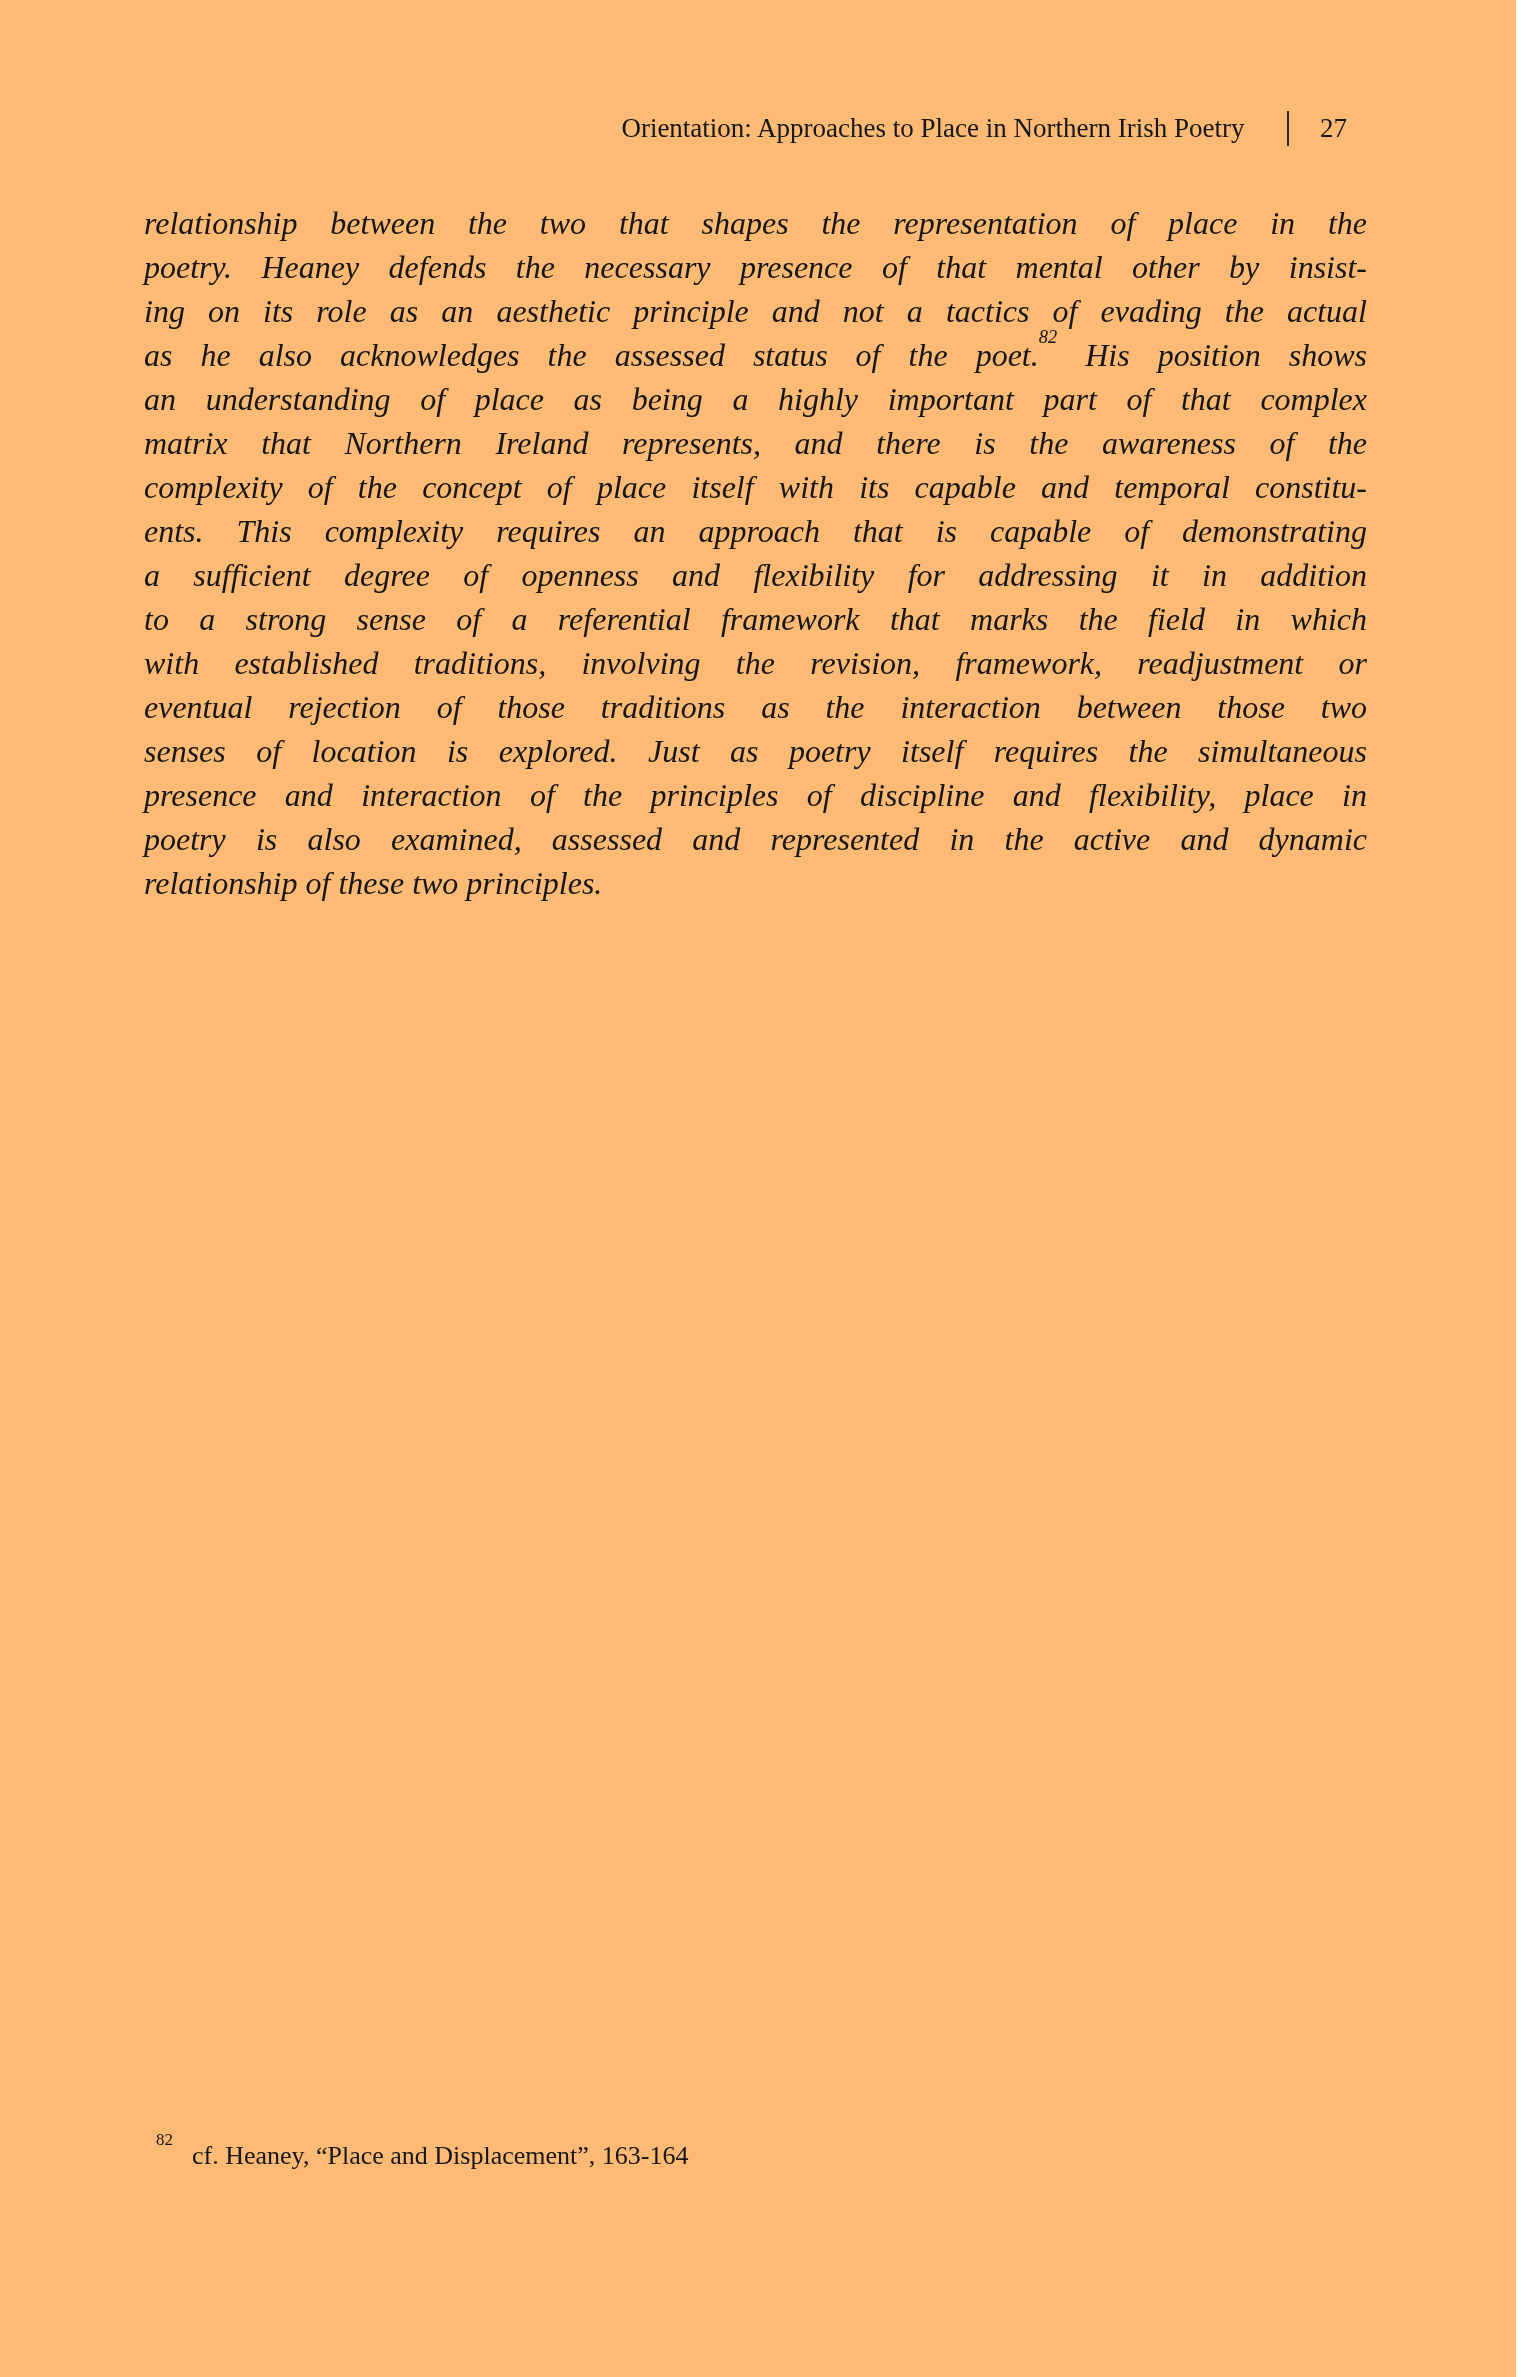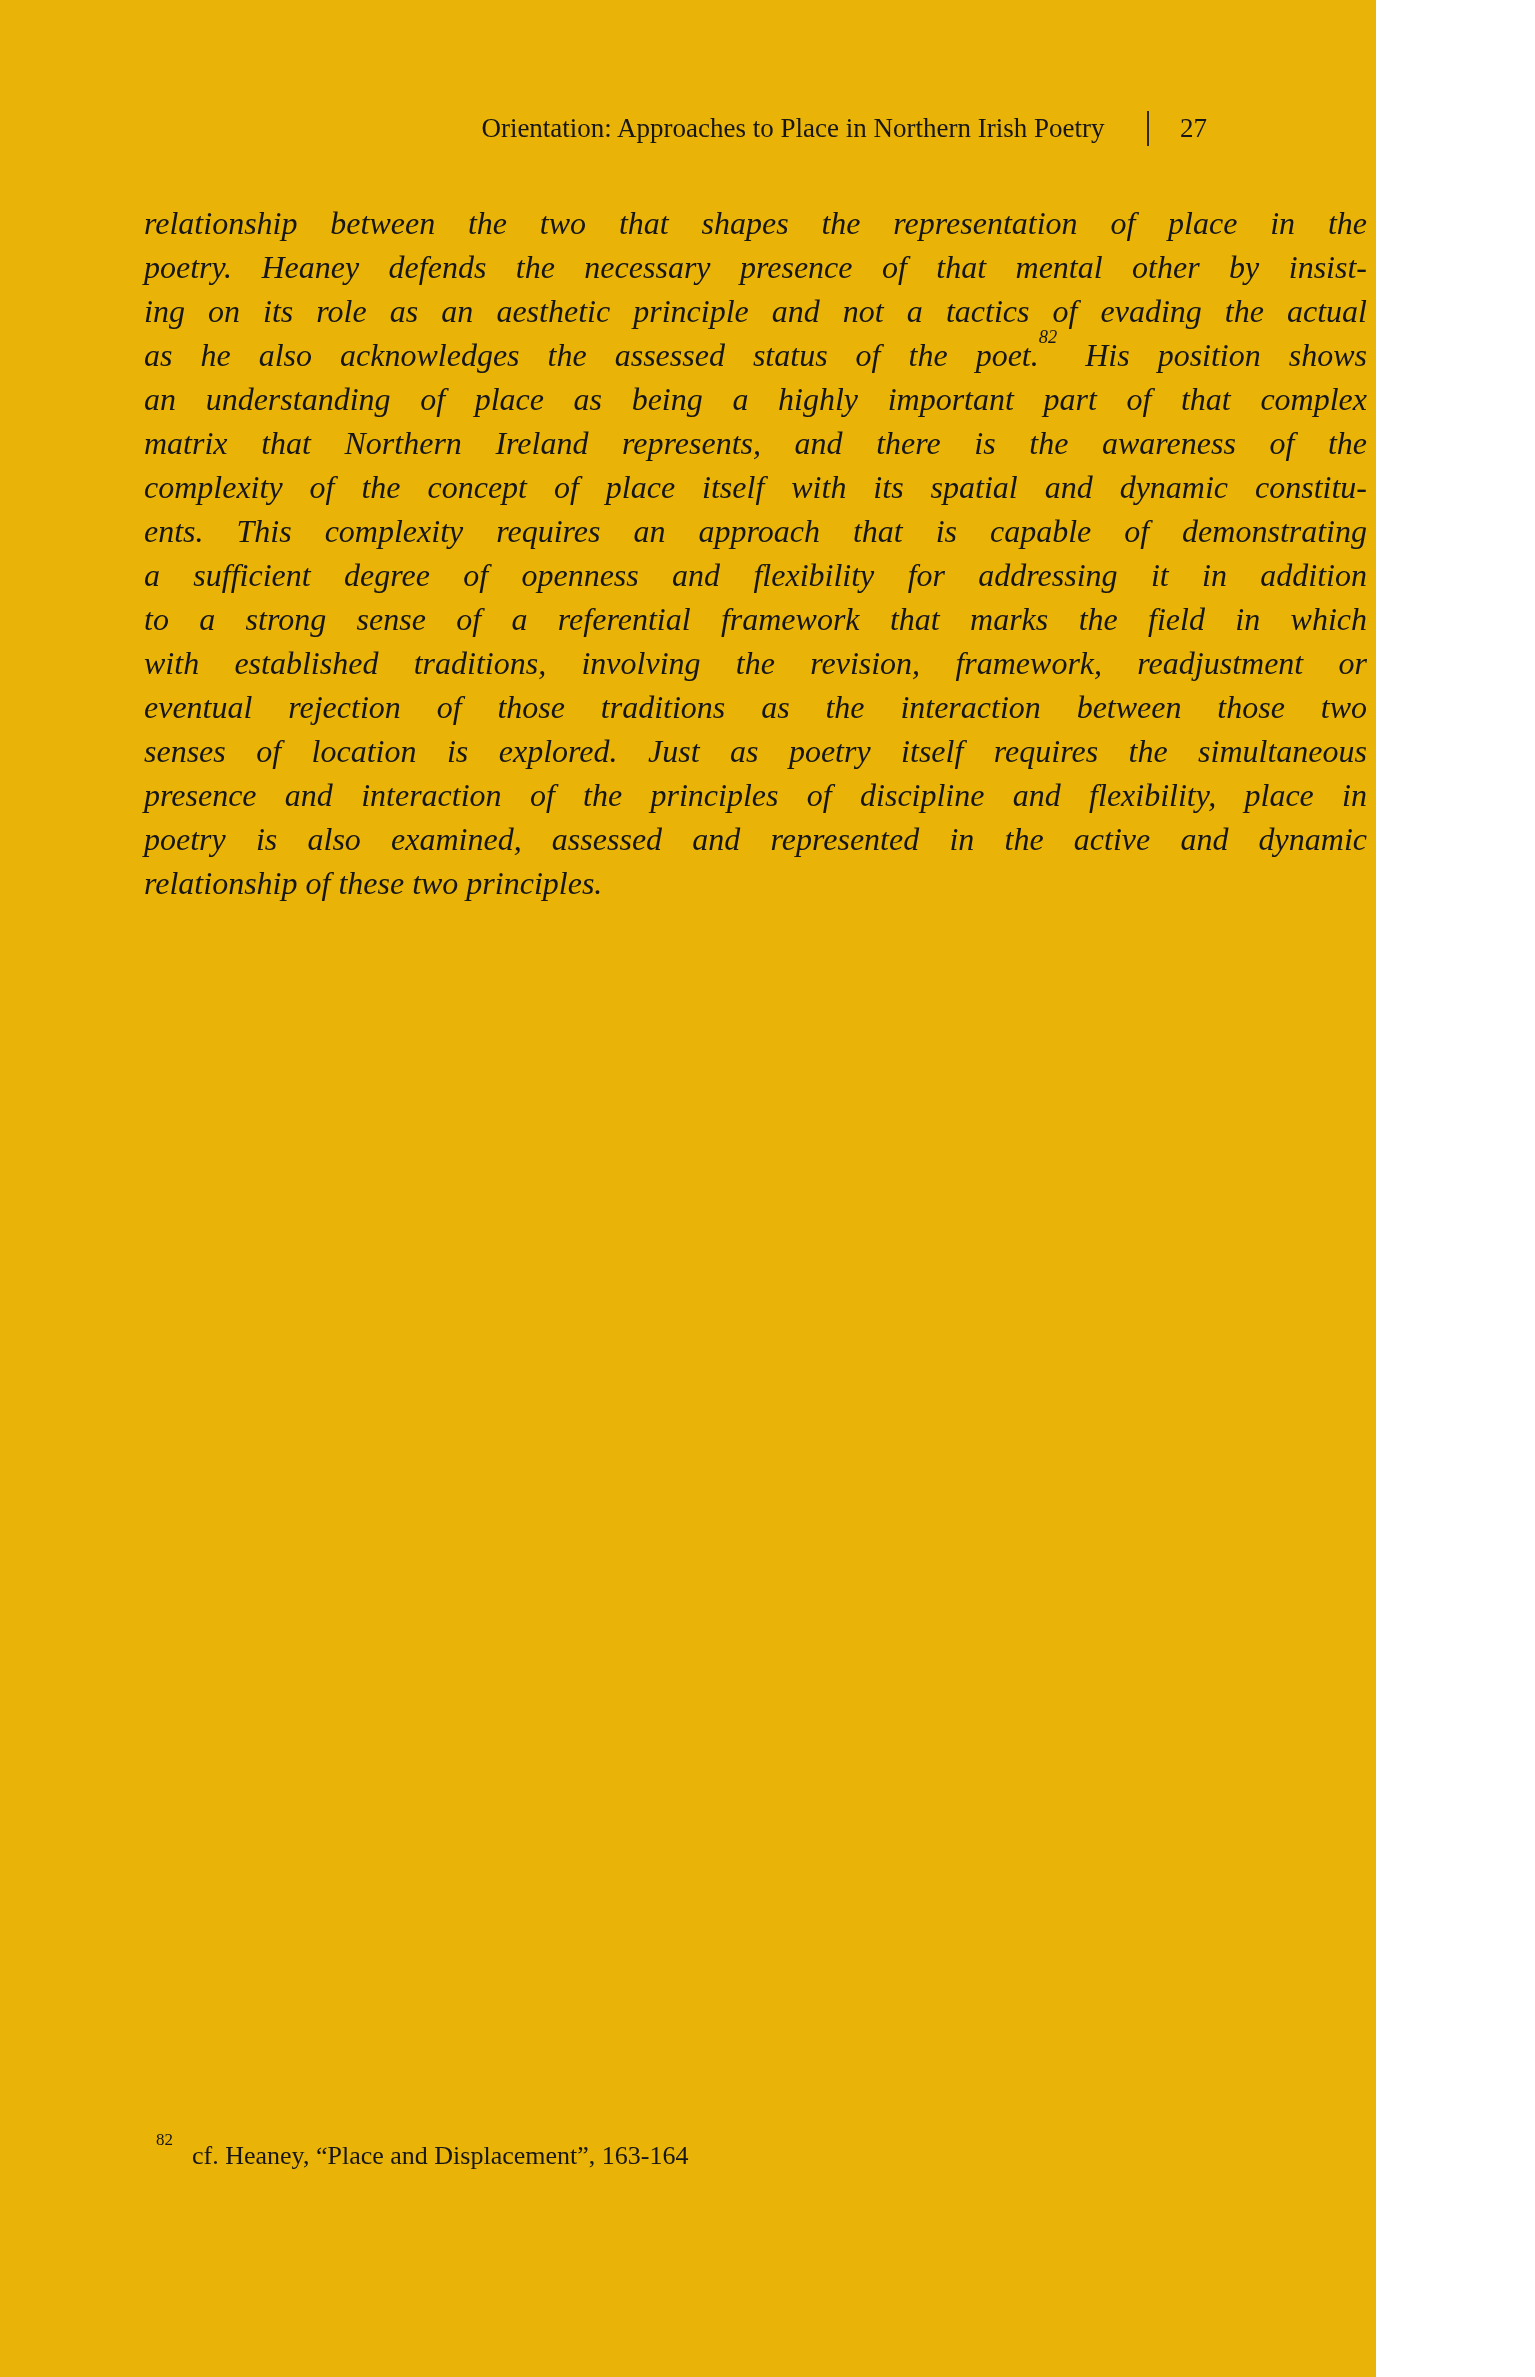--- a/index.html
+++ b/index.html
@@ -2,23 +2,23 @@
 <html style="font-size:13.4px"><head>
 <meta charset="utf-8">
 <style>
   html, body {
     margin: 0;
     padding: 0;
     background: #ffffff;
   }
   .page {
     position: relative;
-    width: 1376px;
+    width: 1516px;
     height: 2377px;
-    background: #eab308;
+    background: #fdba74;
     font-family: "Liberation Serif", serif;
     color: #161616;
     overflow: hidden;
   }
   
   .running-header {
     position: absolute;
     top: 107px;
     right: 169px;
     height: 42px;
@@ -89,21 +89,21 @@
     <span>27</span>
   </header>
 
   <main class="body-text">
     <div class="line">relationship between the two that shapes the representation of place in the</div>
     <div class="line">poetry. Heaney defends the necessary presence of that mental other by insist-</div>
     <div class="line">ing on its role as an aesthetic principle and not a tactics of evading the actual</div>
     <div class="line"><span>as he also acknowledges the assessed status of the poet.</span><sup class="fnref">82</sup> <span>His position shows</span></div>
     <div class="line">an understanding of place as being a highly important part of that complex</div>
     <div class="line">matrix that Northern Ireland represents, and there is the awareness of the</div>
-    <div class="line">complexity of the concept of place itself with its spatial and dynamic constitu-</div>
+    <div class="line">complexity of the concept of place itself with its capable and temporal constitu-</div>
     <div class="line">ents. This complexity requires an approach that is capable of demonstrating</div>
     <div class="line">a sufficient degree of openness and flexibility for addressing it in addition</div>
     <div class="line">to a strong sense of a referential framework that marks the field in which</div>
     <div class="line">with established traditions, involving the revision, framework, readjustment or</div>
     <div class="line">eventual rejection of those traditions as the interaction between those two</div>
     <div class="line">senses of location is explored. Just as poetry itself requires the simultaneous</div>
     <div class="line">presence and interaction of the principles of discipline and flexibility, place in</div>
     <div class="line">poetry is also examined, assessed and represented in the active and dynamic</div>
     <div class="line line-last">relationship of these two principles.</div>
   </main>

